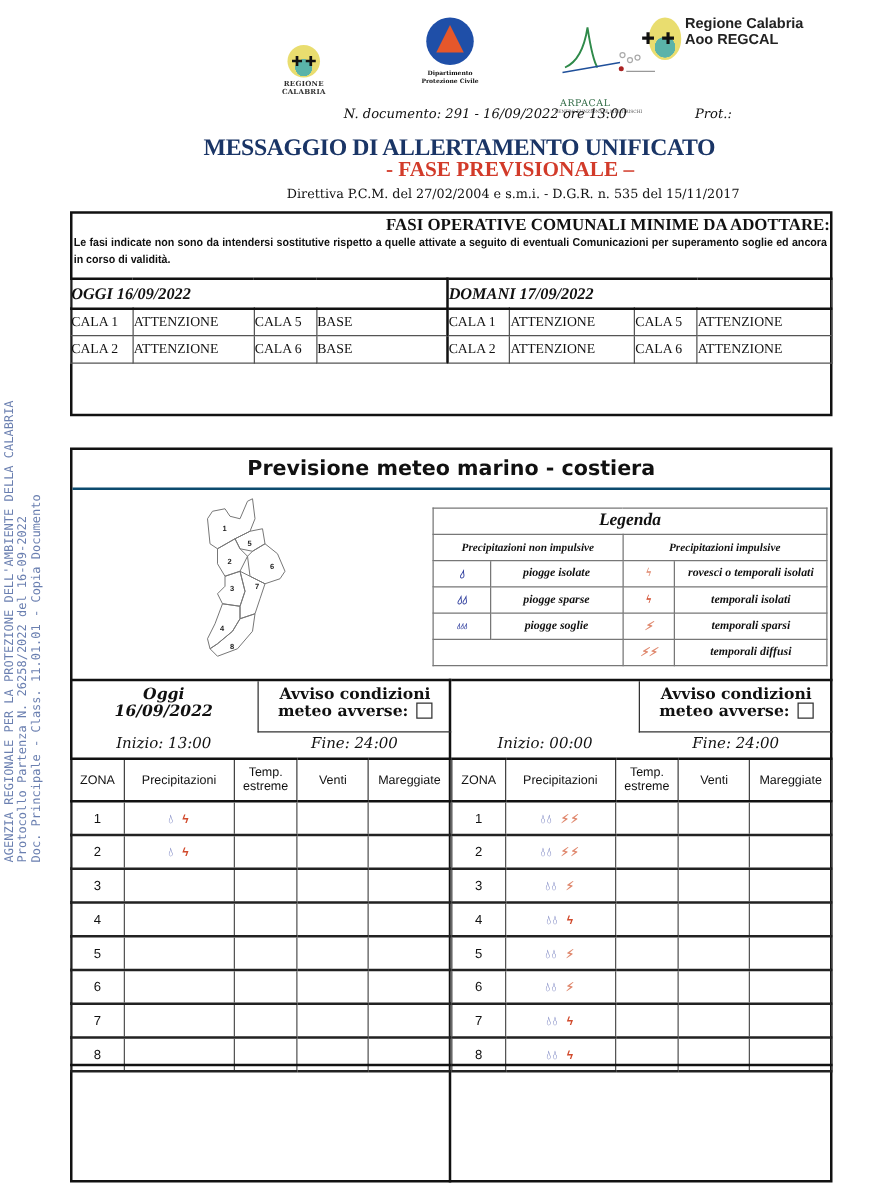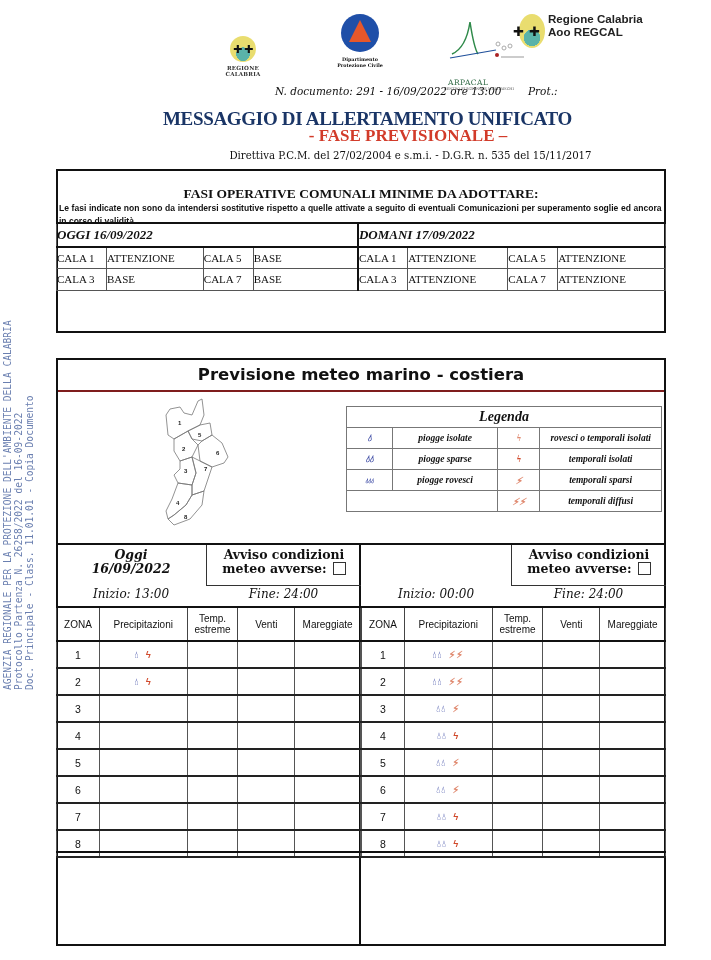--- a/index.html
+++ b/index.html
@@ -19,38 +19,38 @@
   .pc-tri { position: absolute; left: 8px; top: 6px; width: 0; height: 0; border-left: 11px solid transparent; border-right: 11px solid transparent; border-bottom: 22px solid #e5572b; }
   .pc-cap { font-size: 4.8px; font-weight: bold; line-height: 6px; margin-top: 4px; }
   .logo-arp { left: 440px; top: 20px; width: 90px; }
   .arp-cap { font-size: 7.5px; color: #2f6a44; letter-spacing: .5px; margin-top: 58px; margin-left: 8px; }
   .arp-sub { font-size: 3.5px; color: #555; margin-left: 4px; }
   .logo-rc2 { left: 519px; top: 14px; }
   .disc2 { width: 26px; height: 34px; border-radius: 50%; background: radial-gradient(circle at 50% 70%, #5ab3a9 0 30%, #e9dd6f 31% 100%); position: relative; }
   .reg-text { left: 548px; top: 12px; font-family: "Liberation Sans", sans-serif; font-weight: bold; font-size: 11.6px; line-height: 13px; color: #222; }
 
   .docnum { left: 275px; top: 85px; font-style: italic; font-size: 10.5px; }
-  .prot { left: 528px; top: 85px; font-style: italic; font-size: 10.5px; }
+  .prot { left: 556px; top: 85px; font-style: italic; font-size: 10.5px; }
 
   .title1 { left: 0; width: 711px; text-align: center; top: 108px; font-family: "Liberation Serif", serif; font-weight: bold; font-size: 19px; color: #1a3566; padding-left: 24px; letter-spacing: -0.3px; }
   .title2 { left: 0; width: 711px; text-align: center; top: 126px; font-family: "Liberation Serif", serif; font-weight: bold; font-size: 17px; color: #d23b2a; padding-left: 105px; }
   .directive { left: 0; width: 711px; text-align: center; top: 150px; font-size: 10.2px; padding-left: 110px; }
 
   
   .fasi { left: 56px; top: 169px; width: 610px; height: 164px; border: 2px solid #111; }
-  .fasi-head { text-align: center; font-family: "Liberation Serif", serif; font-weight: bold; font-size: 13.5px; padding-top: 15px; }
+  .fasi-head { text-align: right; font-family: "Liberation Serif", serif; font-weight: bold; font-size: 13.5px; padding-top: 1px; }
   .fasi-note { font-family: "Liberation Sans", sans-serif; font-weight: bold; font-size: 9.2px; line-height: 13px; text-align: justify; padding: 0 1px; transform: scaleX(.93); transform-origin: left; width: 650px; }
   table.cala { position: absolute; left: -2px; top: 51px; width: 610px; border-collapse: collapse; font-family: "Liberation Serif", serif; }
   table.cala td { border: 1px solid #555; font-size: 11px; height: 21.5px; }
   table.cala tr.day td { font-weight: bold; font-style: italic; font-size: 13px; height: 24px; border-top: 2px solid #111; border-bottom: 2px solid #111; }
   table.cala td.sep { border-right: 2px solid #111; }
 
   
   .meteo { left: 56px; top: 358px; width: 610px; height: 588px; border: 2px solid #111; }
-  .meteo-head { height: 32px; border-bottom: 2px solid #7f1d1d; text-align: center; font-family: "DejaVu Sans", sans-serif; font-weight: bold; font-size: 16.5px; line-height: 30px; }
+  .meteo-head { height: 32px; border-bottom: 2px solid #0c4a6e; text-align: center; font-family: "DejaVu Sans", sans-serif; font-weight: bold; font-size: 16.5px; line-height: 30px; }
   .map { left: 140px; top: 395px; }
   .leg { left: 346px; top: 406px; width: 316px; border-collapse: collapse; font-family: "Liberation Serif", serif; font-style: italic; font-weight: bold; }
   .leg td { border: 1px solid #777; font-size: 9.5px; text-align: center; height: 21px; }
   .leg td.lt { font-size: 14px; height: 21px; }
   .leg td.lh { font-size: 9px; }
 
   .day-panel { top: 543px; width: 305px; height: 63px; border-top: 2px solid #111; }
   .dp-day { position: absolute; left: 0; top: 3px; width: 150px; text-align: center; font-style: italic; font-weight: bold; font-size: 12.5px; line-height: 14px; }
   .dp-avv { position: absolute; left: 150px; top: 0; width: 155px; height: 41px; border-left: 1px solid #333; border-bottom: 1px solid #333; text-align: center; font-weight: bold; font-size: 12.5px; line-height: 14px; padding-top: 3px; }
   .chk { display: inline-block; width: 13px; height: 13px; border: 1px solid #333; vertical-align: -2px; margin-left: 6px; }
@@ -149,27 +149,27 @@
           <td>CALA 1</td>
           <td>ATTENZIONE</td>
           <td>CALA 5</td>
           <td class="sep">BASE</td>
           <td>CALA 1</td>
           <td>ATTENZIONE</td>
           <td>CALA 5</td>
           <td>ATTENZIONE</td>
         </tr>
         <tr>
-          <td>CALA 3</td>
-          <td>BASE</td>
-          <td>CALA 7</td>
+          <td>CALA 2</td>
+          <td>ATTENZIONE</td>
+          <td>CALA 6</td>
           <td class="sep">BASE</td>
-          <td>CALA 3</td>
-          <td>ATTENZIONE</td>
-          <td>CALA 7</td>
+          <td>CALA 2</td>
+          <td>ATTENZIONE</td>
+          <td>CALA 6</td>
           <td>ATTENZIONE</td>
         </tr>
       </tbody>
   </table>
 </div>
 
 <div class="abs meteo">
   <div class="meteo-head">Previsione meteo marino - costiera</div>
 </div>
 
@@ -201,34 +201,38 @@
       <col style="width:46px">
       <col style="width:106px">
       <col style="width:42px">
       <col style="width:122px">
     </colgroup>
   <tbody>
       <tr>
         <td colspan="4" class="lt">Legenda</td>
       </tr>
   <tr>
+    <td colspan="2" class="lh">Precipitazioni non impulsive</td>
+    <td colspan="2" class="lh">Precipitazioni impulsive</td>
+  </tr>
+  <tr>
     <td><span class="drop">💧︎</span></td>
     <td>piogge isolate</td>
     <td><span class="bolt bolt-lt">ϟ</span></td>
     <td>rovesci o temporali isolati</td>
   </tr>
   <tr>
     <td><span class="drop">💧︎💧︎</span></td>
     <td>piogge sparse</td>
     <td><span class="bolt">ϟ</span></td>
     <td>temporali isolati</td>
   </tr>
   <tr>
     <td><span class="drop" style="font-size:7px">💧︎💧︎💧︎</span></td>
-    <td>piogge rovesci</td>
+    <td>piogge soglie</td>
     <td><span class="bolt bolt-lt">⚡︎</span></td>
     <td>temporali sparsi</td>
   </tr>
   <tr>
     <td colspan="2"></td>
     <td><span class="bolt bolt-lt">⚡︎⚡︎</span></td>
     <td>temporali diffusi</td>
   </tr>
 </tbody>
   </table>

